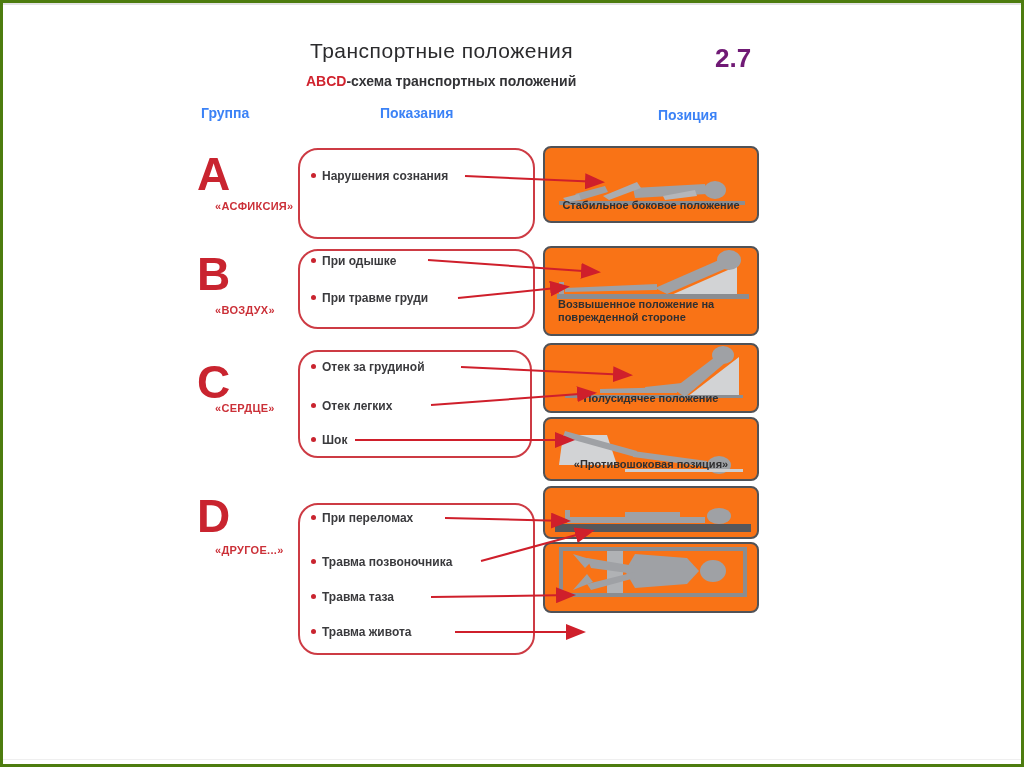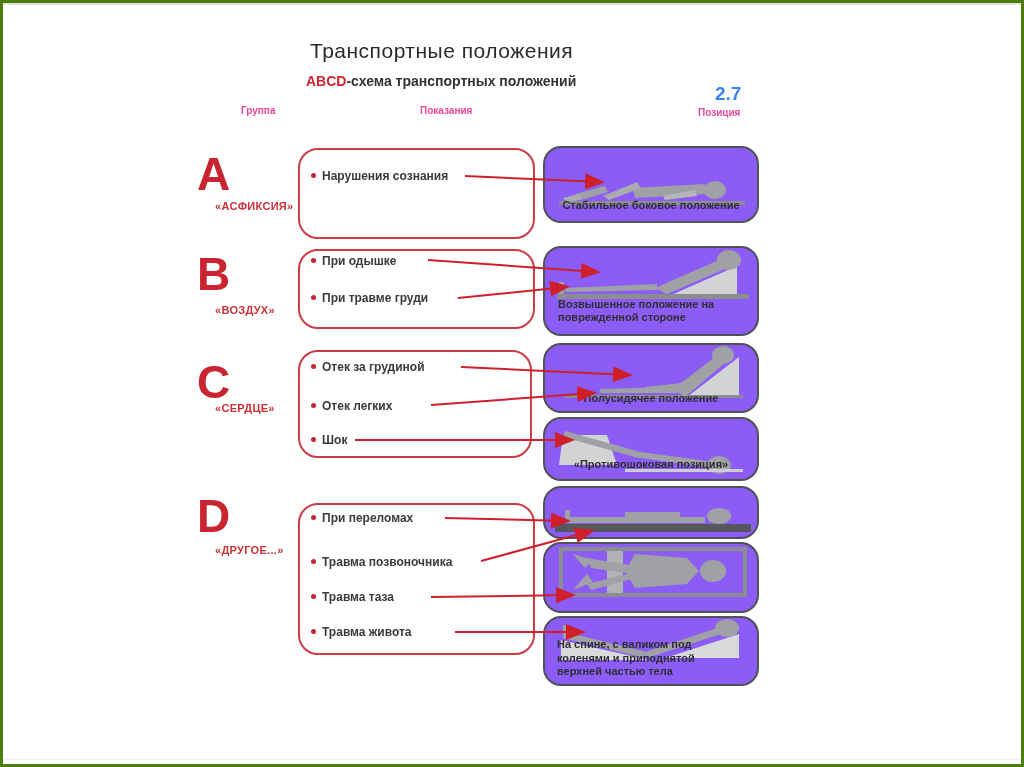--- a/index.html
+++ b/index.html
@@ -5,39 +5,39 @@
   html,body{margin:0;padding:0;background:#ffffff;}
   .page{
     position:relative;width:1024px;height:767px;background:#ffffff;overflow:hidden;
     font-family:"Liberation Sans","DejaVu Sans",sans-serif;color:#2e2e30;
     border:3px solid #4d7c0f;box-sizing:border-box;
   }
   .edge-top{position:absolute;left:0;top:0;width:100%;height:2px;background:#e3e3e4;}
   .edge-bottom{position:absolute;left:0;bottom:4px;width:100%;height:1px;background:#efefef;}
 
   .title{position:absolute;left:307px;top:36px;font-size:21px;letter-spacing:.5px;color:#2b2b2d;}
-  .slide-num{position:absolute;left:712px;top:40px;font-size:19px;font-weight:bold;color:#3b82f6;margin-top:40px;}
+  .slide-num{position:absolute;left:712px;top:40px;font-size:26px;font-weight:bold;color:#701a75;}
   .subtitle{position:absolute;left:303px;top:70px;font-size:14px;font-weight:bold;color:#333336;}
   .subtitle .accent{color:#d0232e;}
 
-  .col-head{position:absolute;font-size:10px;font-weight:bold;color:#ec4899;margin-left:40px;}
+  .col-head{position:absolute;font-size:14px;font-weight:bold;color:#3b82f6;}
   .col-head.group{left:198px;top:102px;}
   .col-head.ind{left:377px;top:102px;}
   .col-head.pos{left:655px;top:104px;}
 
   .glyph{position:absolute;left:194px;font-size:46px;line-height:1;font-weight:bold;color:#c9242f;}
   .gname{position:absolute;left:188px;font-size:11px;font-weight:bold;color:#cb3038;letter-spacing:.3px;margin-left:24px;}
 
   .indbox{position:absolute;left:295px;width:233px;border:2px solid #cd3b44;border-radius:20px;background:transparent;}
   .indbox.c{width:230px;}
 
   .item{position:absolute;font-size:12px;font-weight:bold;color:#3a3a3d;white-space:nowrap;}
   .item .dot{display:inline-block;width:5px;height:5px;border-radius:50%;background:#c9242f;margin-right:6px;vertical-align:2px;}
 
-  .posbox{position:absolute;left:540px;width:216px;border:2px solid #505257;border-radius:18px;background:#8b5cf6;box-sizing:border-box;overflow:hidden;}
+  .posbox{position:absolute;left:540px;width:216px;border:2px solid #505257;border-radius:8px;background:#f97316;box-sizing:border-box;overflow:hidden;}
   .posbox svg{position:absolute;left:0;top:0;}
   .caption{position:absolute;font-size:11px;font-weight:bold;color:#2f2f31;line-height:1.25;}
   .caption.center{left:0;right:0;text-align:center;}
 
   .arrows{position:absolute;left:0;top:0;width:1024px;height:767px;pointer-events:none;}
 </style>
 </head>
 <body>
 
 <div class="page">
@@ -141,31 +141,20 @@
       <rect x="62" y="7" width="16" height="42" fill="#b0b2b5"></rect>
       <polygon points="90,10 142,14 154,27 142,40 90,44 80,27" fill="#9fa1a5"></polygon>
       <ellipse cx="168" cy="27" rx="13" ry="11" fill="#9fa1a5"></ellipse>
       <polygon points="42,14 90,22 90,30 46,24" fill="#9fa1a5"></polygon>
       <polygon points="42,40 90,28 90,34 46,46" fill="#9fa1a5"></polygon>
       <polygon points="28,10 48,16 40,24" fill="#9fa1a5"></polygon>
       <polygon points="28,46 48,38 42,30" fill="#9fa1a5"></polygon>
     </svg>
   </div>
 
-  <div class="posbox" style="top:613px;height:70px">
-    <svg width="216" height="70" viewBox="0 0 216 70">
-      <polygon points="16,22 104,42 16,42" fill="#d8d9db"></polygon>
-      <polygon points="120,40 194,16 194,40" fill="#d8d9db"></polygon>
-      <rect x="18" y="7" width="5" height="10" fill="#9fa1a5"></rect>
-      <polygon points="20,14 102,34 100,40 18,20" fill="#9fa1a5"></polygon>
-      <polygon points="100,34 172,10 176,16 102,40" fill="#9fa1a5"></polygon>
-      <ellipse cx="182" cy="10" rx="12" ry="9" fill="#9fa1a5"></ellipse>
-    </svg>
-    <div class="caption" style="left:12px;bottom:5px;width:172px">На спине, с валиком под коленями и приподнятой верхней частью тела</div>
-  </div>
 
   <svg class="arrows">
     <defs>
       <marker id="ah" markerWidth="10" markerHeight="8" refX="8" refY="4" orient="auto">
         <polygon points="0,0 10,4 0,8" fill="#cf1f2b"></polygon>
       </marker>
     </defs>
     <g stroke="#cf1f2b" stroke-width="2" marker-end="url(#ah)">
       <line x1="462" y1="173" x2="598" y2="179"></line>
       <line x1="425" y1="257" x2="594" y2="269"></line>

